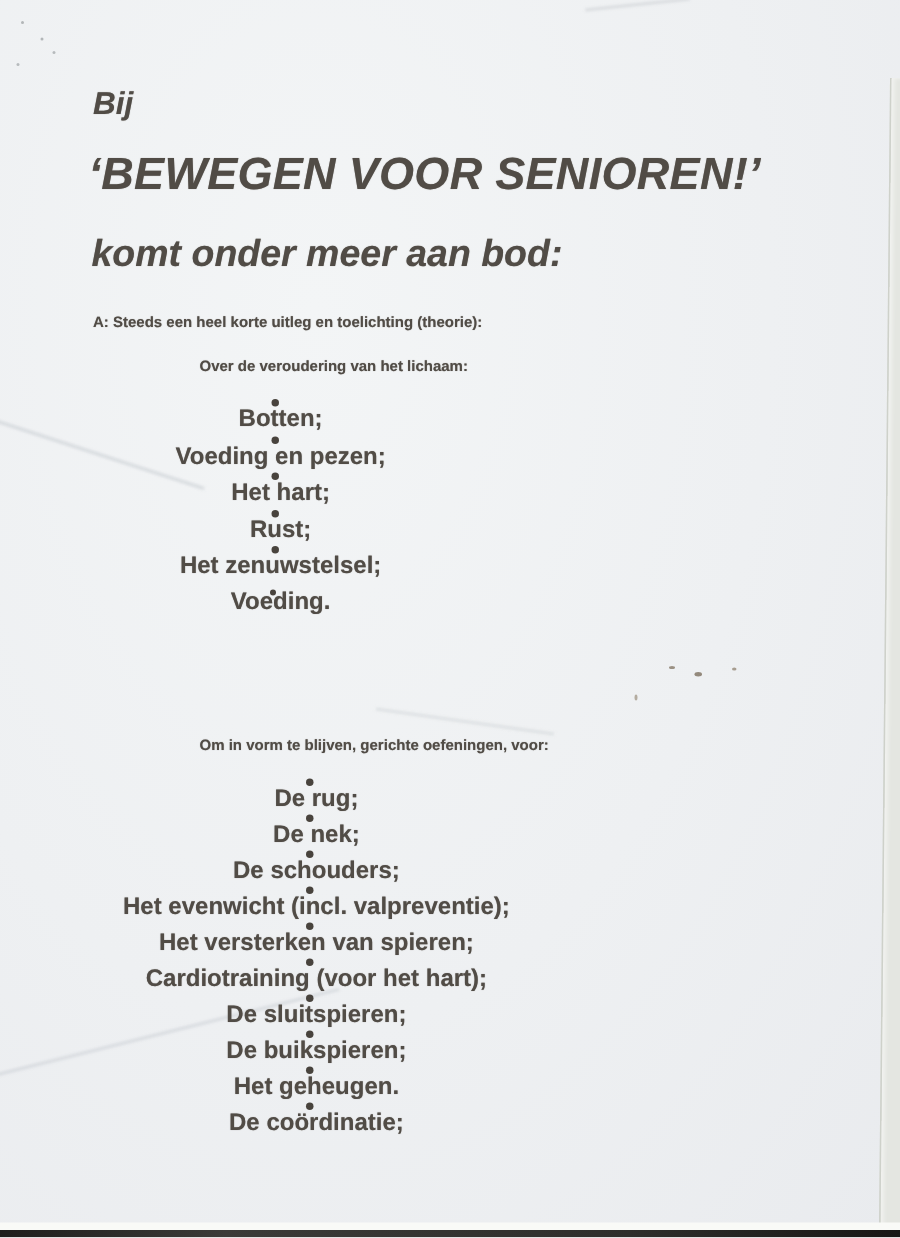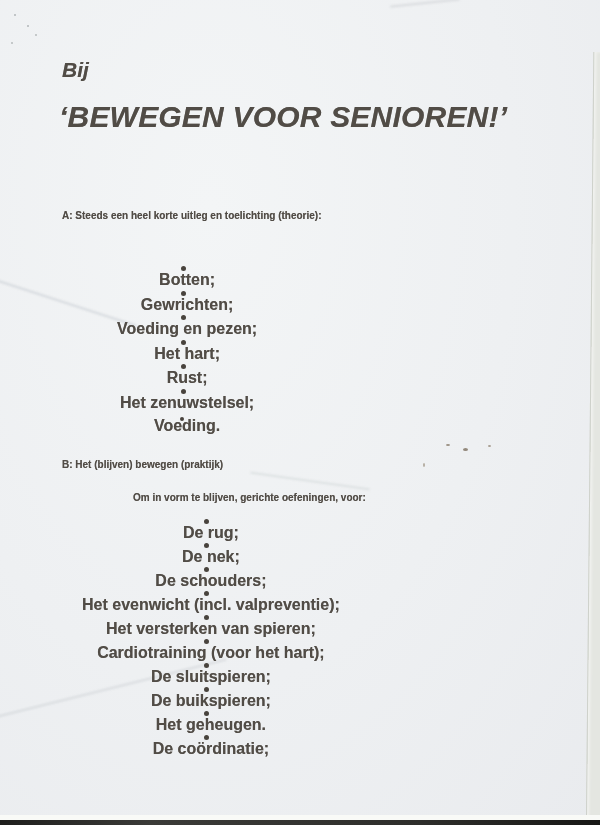--- a/index.html
+++ b/index.html
@@ -91,30 +91,28 @@
   <div class="speck sp2"></div>
   <div class="speck sp3"></div>
   <div class="speck sp4"></div>
   <div class="speck sp5"></div>
   <div class="speck sp6"></div>
   <div class="speck sp7"></div>
   <div class="speck sp8"></div>
 
   <div class="intro ink">Bij</div>
   <div class="title ink">‘BEWEGEN VOOR SENIOREN!’</div>
+  <div class="subtitle ink">komt onder meer aan bod:</div>
 
   <div class="heading heading-a ink">A: Steeds een heel korte uitleg en toelichting (theorie):</div>
+  <div class="heading subhead-a ink">Over de veroudering van het lichaam:</div>
   <ul class="blist list-a">
     <li>
       <span class="dot"></span>
       <span class="li-text ink">Botten;</span>
-    </li>
-    <li>
-      <span class="dot"></span>
-      <span class="li-text ink">Gewrichten;</span>
     </li>
     <li>
       <span class="dot"></span>
       <span class="li-text ink">Voeding en pezen;</span>
     </li>
     <li>
       <span class="dot"></span>
       <span class="li-text ink">Het hart;</span>
     </li>
     <li>
@@ -124,21 +122,20 @@
     <li>
       <span class="dot"></span>
       <span class="li-text ink">Het zenuwstelsel;</span>
     </li>
     <li>
       <span class="dot"></span>
       <span class="li-text ink">Voeding.</span>
     </li>
   </ul>
 
-  <div class="heading heading-b ink">B: Het (blijven) bewegen (praktijk)</div>
   <div class="heading subhead-b ink">Om in vorm te blijven, gerichte oefeningen, voor:</div>
   <ul class="blist list-b">
     <li>
       <span class="dot"></span>
       <span class="li-text ink">De rug;</span>
     </li>
     <li>
       <span class="dot"></span>
       <span class="li-text ink">De nek;</span>
     </li>

